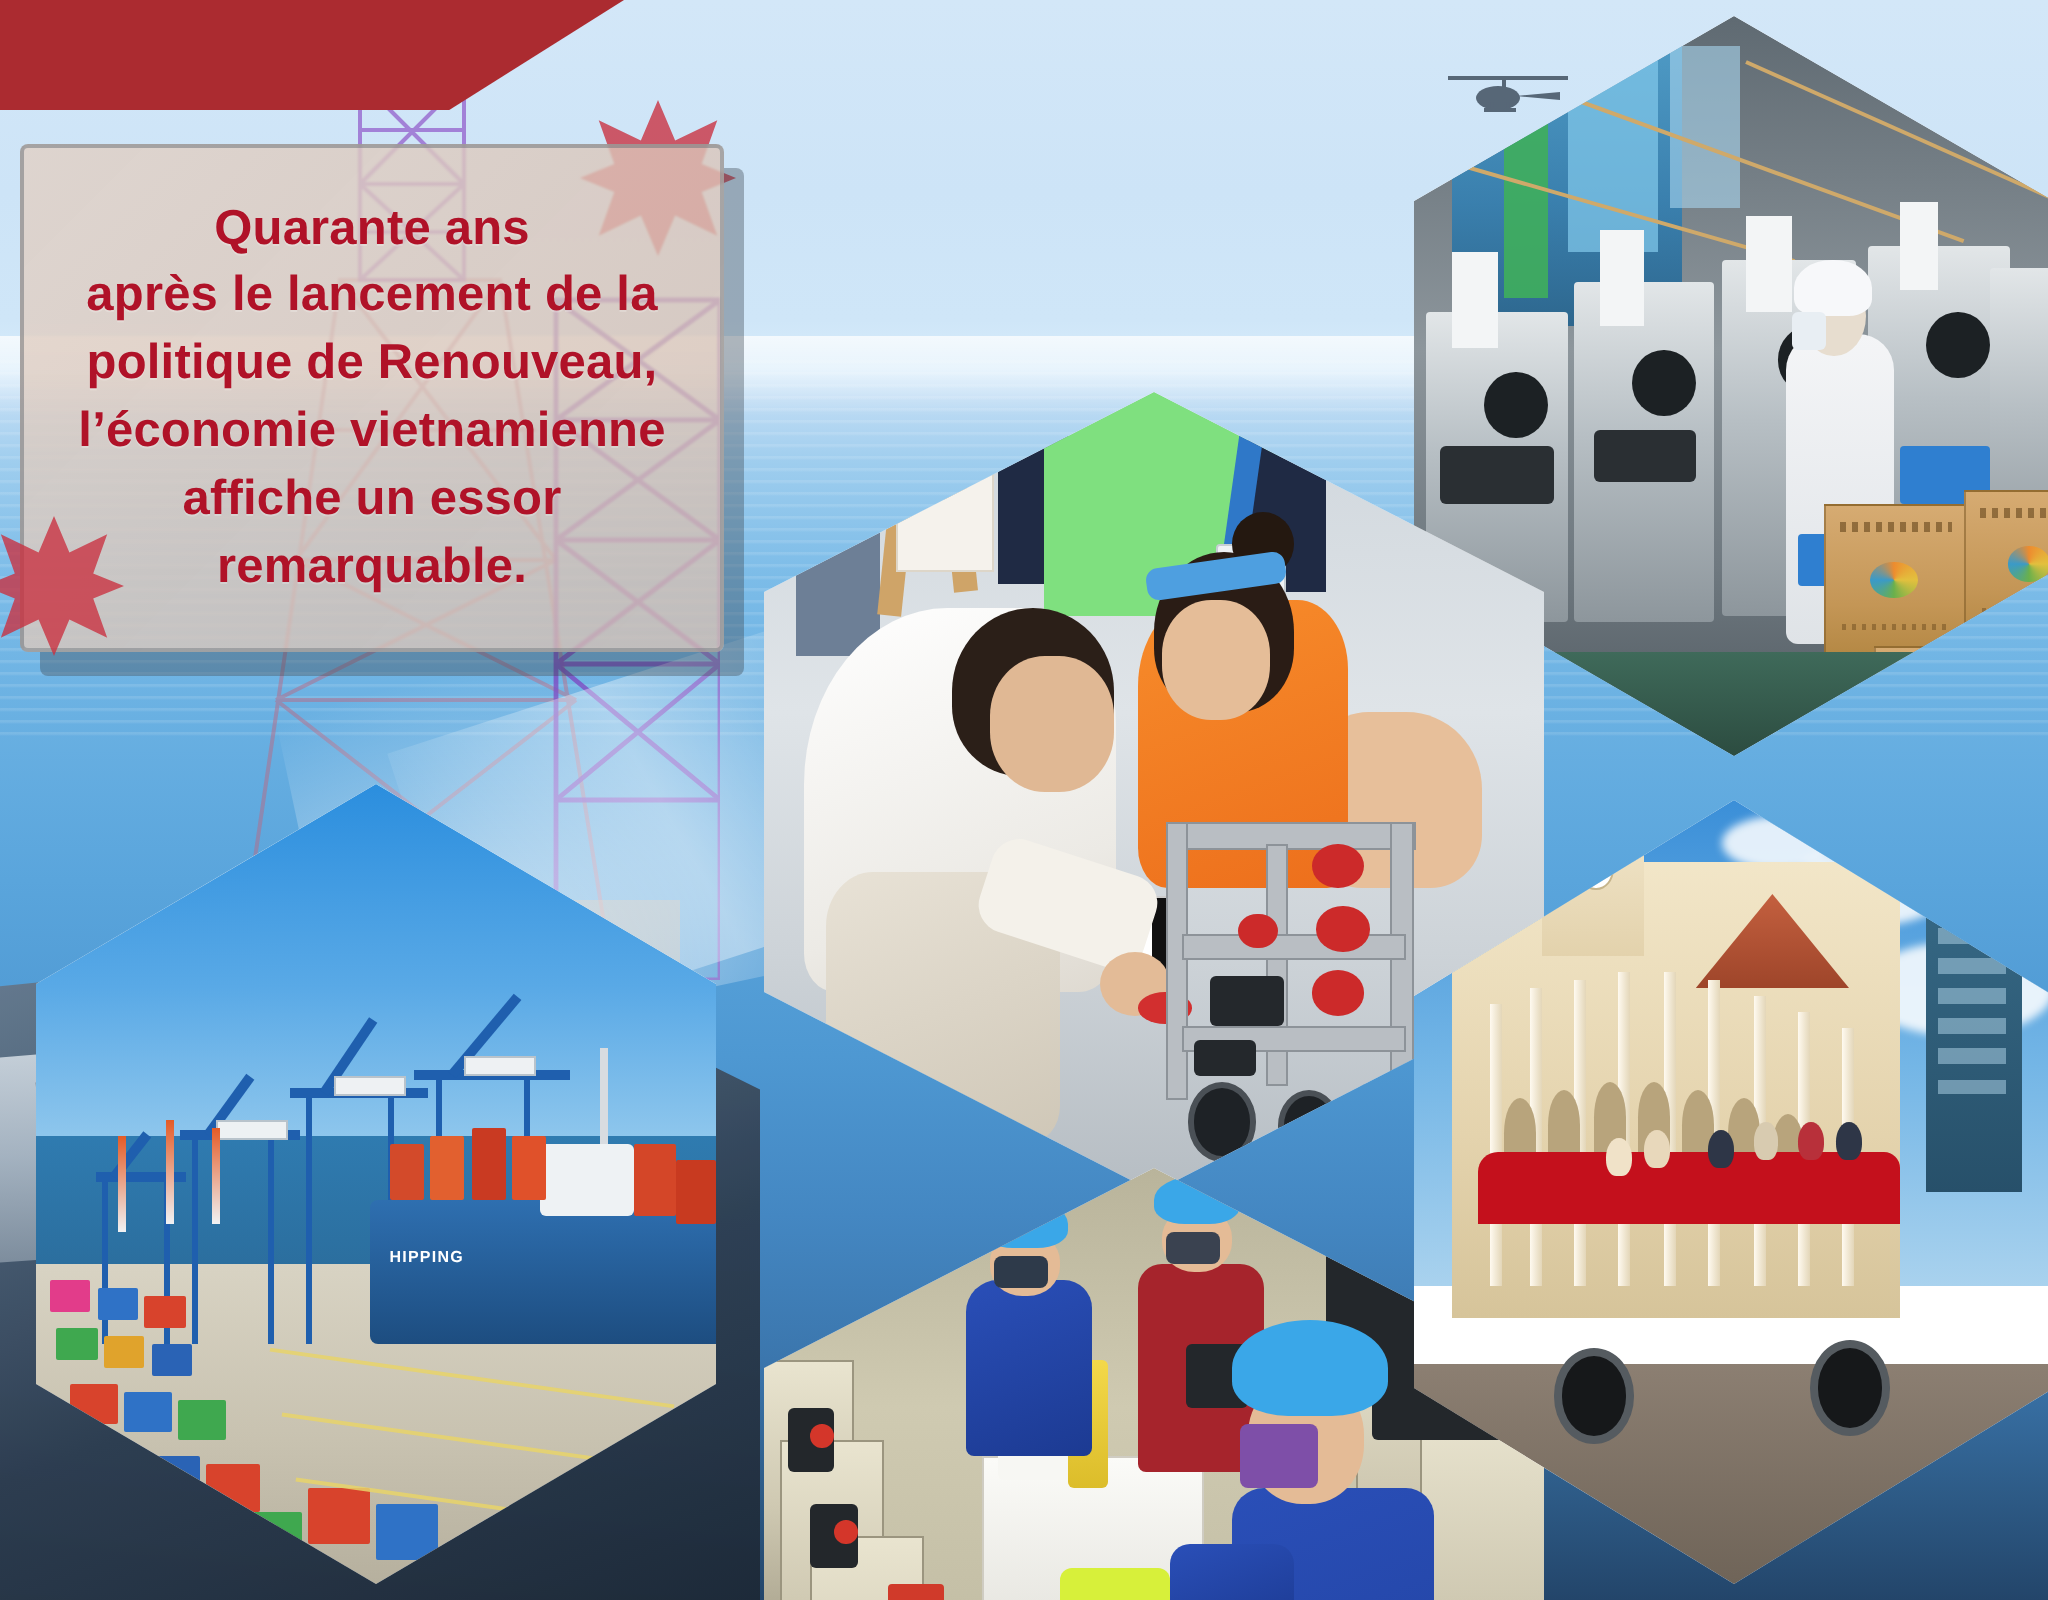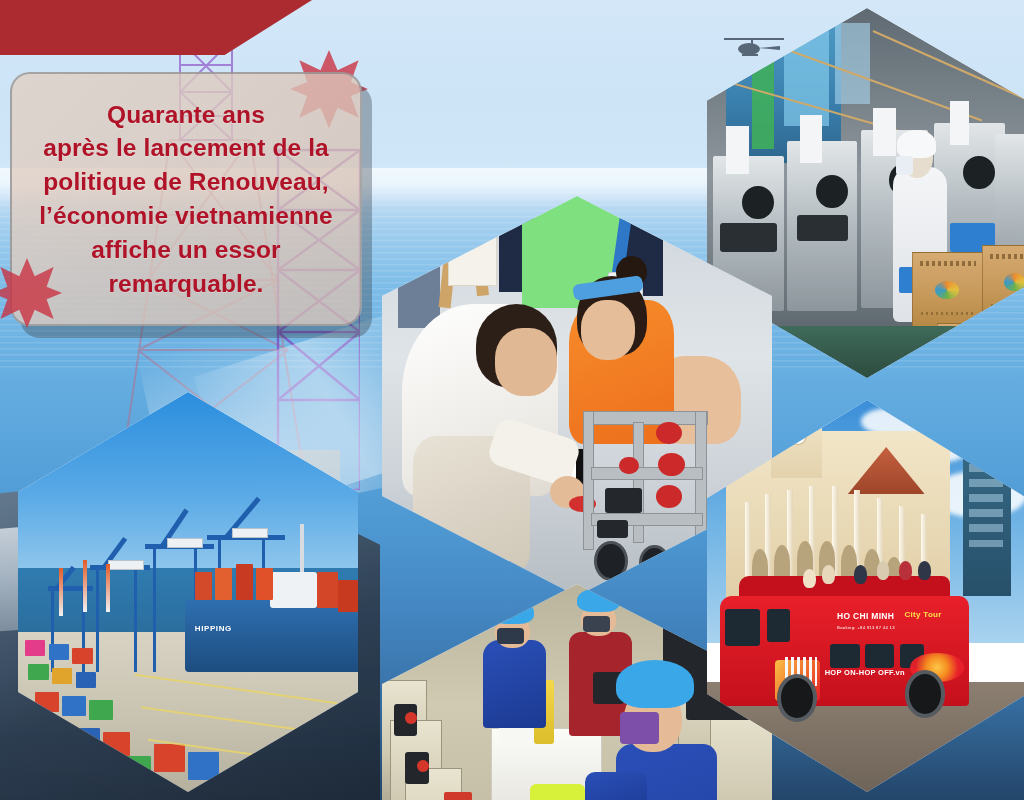--- a/index.html
+++ b/index.html
@@ -91,21 +91,21 @@
   
   .banner{
     position:absolute;left:0;top:0;width:312px;height:55px;
     background:#ab2b30;
     clip-path:polygon(0 0,100% 0,72% 100%,0 100%);
   }
 
   
   .text-card{
     position:absolute;left:10px;top:72px;width:348px;height:250px;
-    border-radius:20px;
+    border-radius:4px;
     background:linear-gradient(135deg,rgba(226,208,196,.80),rgba(213,190,176,.78));
     border:2px solid rgba(120,125,132,.55);
     box-shadow:10px 12px 0 rgba(60,70,82,.38);
     display:flex;align-items:center;justify-content:center;
     backdrop-filter:blur(.5px);
   }
   .headline{
     margin:0;padding:0 16px;
     text-align:center;
     color:#b01228;
@@ -613,37 +613,20 @@
           <div class="b-ground"></div>
 
           <div class="b-upper"></div>
           <div class="b-pax" style="left:30%;top:43%;width:4%;height:5%;background:#f0e2c8;"></div>
           <div class="b-pax" style="left:36%;top:42%;width:4%;height:5%;background:#e8d8bb;"></div>
           <div class="b-pax" style="left:46%;top:42%;width:4%;height:5%;background:#2e3647;"></div>
           <div class="b-pax" style="left:53%;top:41%;width:4%;height:5%;background:#d8cbb0;"></div>
           <div class="b-pax" style="left:60%;top:41%;width:4%;height:5%;background:#b8303a;"></div>
           <div class="b-pax" style="left:66%;top:41%;width:4%;height:5%;background:#2e3647;"></div>
 
-          <div class="b-bus">
-            <div class="b-win" style="left:2%;top:12%;width:14%;height:34%;"></div>
-            <div class="b-win" style="left:19%;top:12%;width:9%;height:30%;"></div>
-            <div class="b-win" style="left:44%;top:44%;width:12%;height:22%;"></div>
-            <div class="b-win" style="left:58%;top:44%;width:12%;height:22%;"></div>
-            <div class="b-win" style="left:72%;top:44%;width:10%;height:22%;"></div>
-            <div class="b-sun"></div>
-            <div class="b-txt" style="left:47%;top:14%;font-size:8.5px;">HO CHI MINH</div>
-            <div class="b-txt" style="left:47%;top:26%;font-size:4.2px;font-weight:normal;">Booking: +84 913 87 44 13</div>
-            <div class="b-txt" style="left:74%;top:13%;font-size:8px;color:#ffe14a;">City Tour</div>
-            <div class="b-txt" style="left:42%;top:66%;font-size:7.5px;">HOP ON-HOP OFF.vn</div>
-            <div style="position:absolute;left:22%;top:58%;width:18%;height:38%;
-                        background:linear-gradient(120deg,#ffd34a,#f26b2a 60%,#e8202a);
-                        border-radius:4px;opacity:.9;"></div>
-            <div style="position:absolute;left:26%;top:56%;width:13%;height:26%;
-                        background:repeating-linear-gradient(90deg,#f7f7f7 0 3px,transparent 3px 6px);"></div>
-          </div>
           <div class="b-wheel" style="left:22%;top:70%;width:10%;height:10%;"></div>
           <div class="b-wheel" style="left:62%;top:69%;width:10%;height:10%;"></div>
         </div>
       </div>
     </div>
   </div>
 
 </div>
 
 </body></html>

